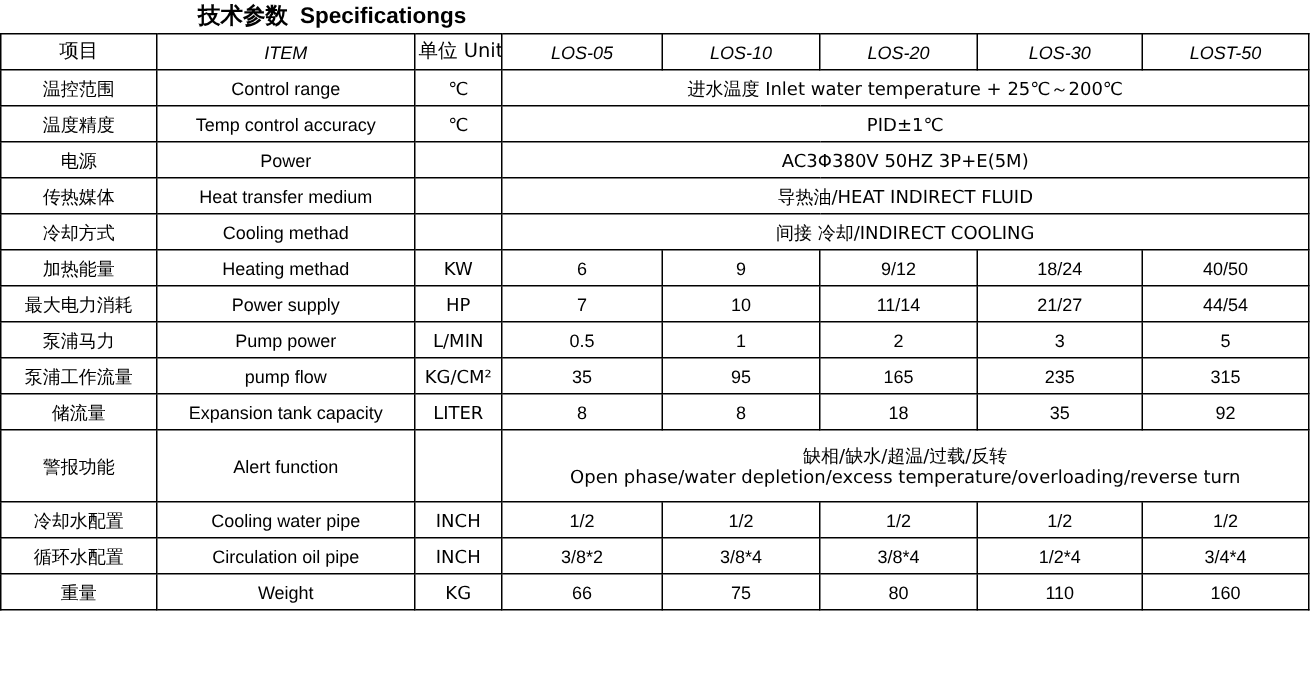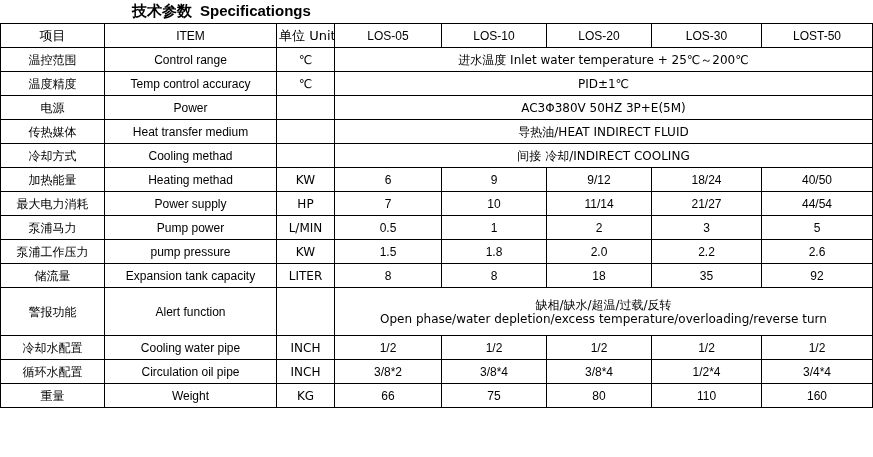--- a/index.html
+++ b/index.html
@@ -65,20 +65,21 @@
   }
   td.mixed {
     font-family: "DejaVu Sans", sans-serif;
     font-size: 12px;
   }
   tr.head td {
     font-size: 13px;
   }
   tr.head td.en {
     font-size: 12px;
+    font-style: italic;
   }
   .twoline {
     white-space: normal;
     line-height: 15px;
     font-family: "DejaVu Sans", sans-serif;
     font-size: 12px;
     padding: 1px 2px;
   }
   .twoline div { white-space: nowrap; }
   col.c0 { width: 104px; }
@@ -176,28 +177,28 @@
           <td class="cn">泵浦马力</td>
           <td class="en">Pump power</td>
           <td class="mixed">L/MIN</td>
           <td class="en">0.5</td>
           <td class="en">1</td>
           <td class="en">2</td>
           <td class="en">3</td>
           <td class="en">5</td>
         </tr>
         <tr>
-          <td class="cn">泵浦工作压力</td>
-          <td class="en">pump pressure</td>
-          <td class="mixed">KW</td>
-          <td class="en">1.5</td>
-          <td class="en">1.8</td>
-          <td class="en">2.0</td>
-          <td class="en">2.2</td>
-          <td class="en">2.6</td>
+          <td class="cn">泵浦工作流量</td>
+          <td class="en">pump flow</td>
+          <td class="mixed">KG/CM²</td>
+          <td class="en">35</td>
+          <td class="en">95</td>
+          <td class="en">165</td>
+          <td class="en">235</td>
+          <td class="en">315</td>
         </tr>
         <tr>
           <td class="cn">储流量</td>
           <td class="en">Expansion tank capacity</td>
           <td class="mixed">LITER</td>
           <td class="en">8</td>
           <td class="en">8</td>
           <td class="en">18</td>
           <td class="en">35</td>
           <td class="en">92</td>

